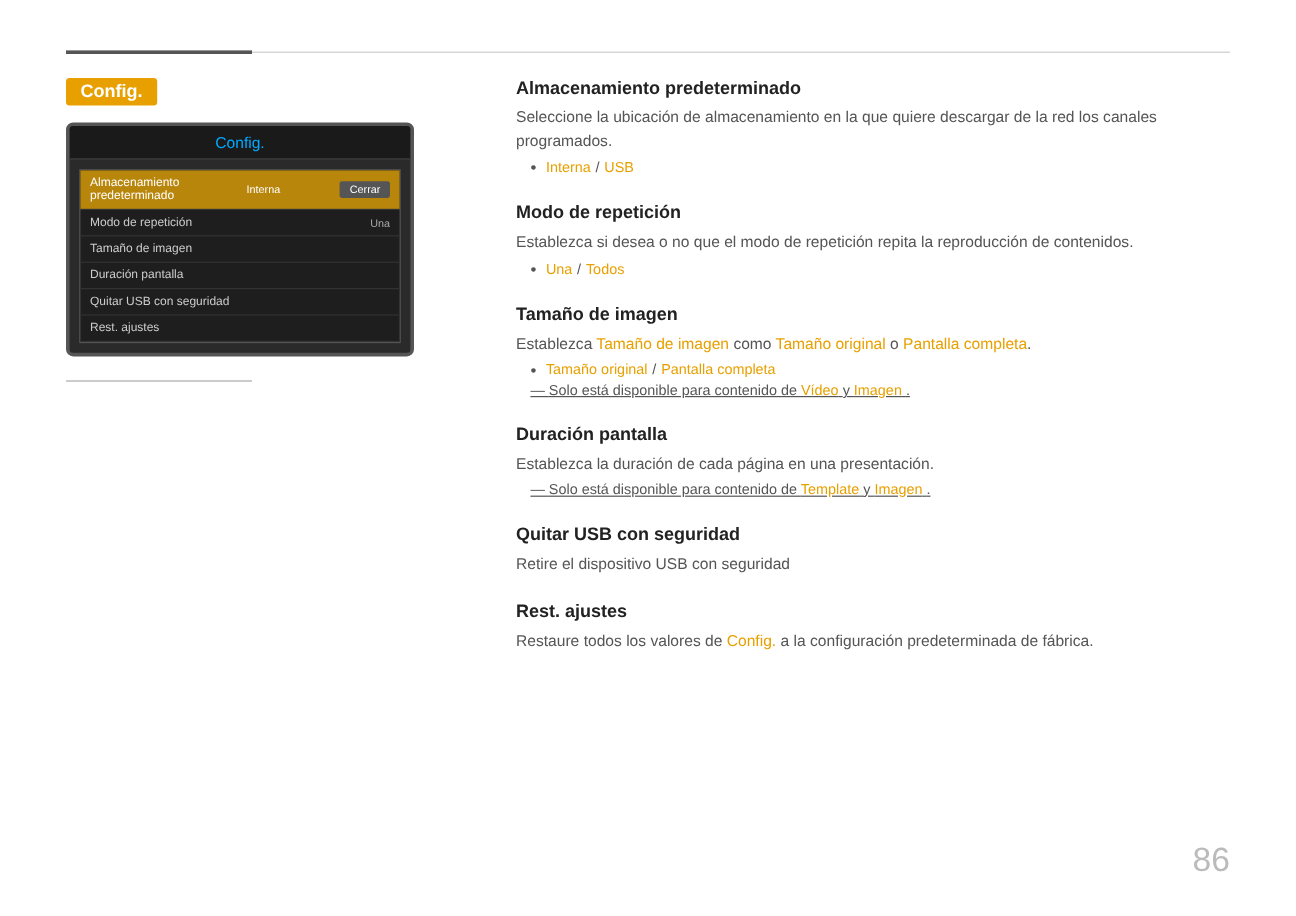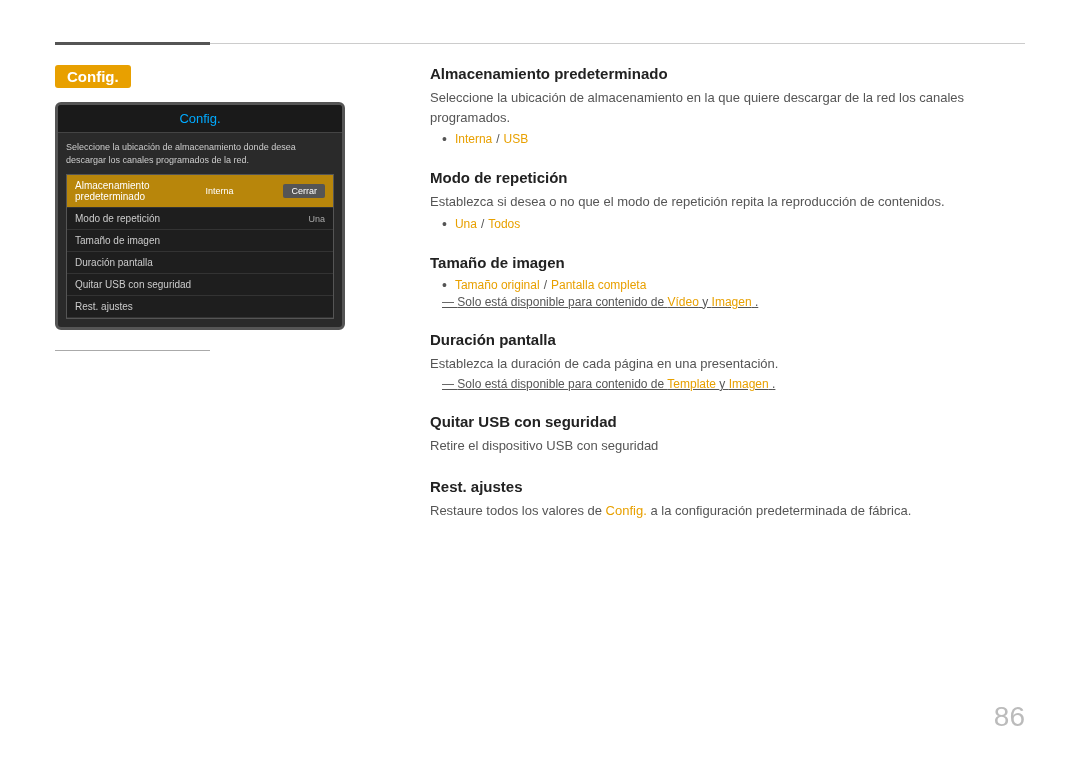--- a/index.html
+++ b/index.html
@@ -194,21 +194,20 @@
   <div class="top-line-thick"></div>
   <div class="top-line-thin"></div>
 </div>
 
 <div class="left-panel">
   <div class="config-badge">Config.</div>
 
   <div class="tv-mockup">
     <div class="tv-titlebar">Config.</div>
     <div class="tv-body">
-      <div class="tv-desc">Seleccione la ubicación de almacenamiento donde desea descargar los canales programados de la red.</div>
       <div class="tv-menu">
 
         <div class="tv-menu-item active">
           <span>Almacenamiento predeterminado</span>
           <span style="display:flex;align-items:center;gap:6px;">
             <span class="item-value">Interna</span>
             <button class="tv-close-btn">Cerrar</button>
           </span>
         </div>
         <div class="tv-menu-item">
@@ -253,20 +252,23 @@
     <div class="bullet-line">
       <span class="bullet-dot">•</span>
       <span class="highlight-orange">Una</span>
       <span> / </span>
       <span class="highlight-orange">Todos</span>
     </div>
   </div>
 
   <div class="section">
     <div class="section-title">Tamaño de imagen</div>
+    <div class="section-desc">
+      <span>Establezca </span><span class="highlight-orange">Tamaño de imagen</span><span> como </span><span class="highlight-orange">Tamaño original</span><span> o </span><span class="highlight-orange">Pantalla completa</span><span>.</span>
+    </div>
     <div class="bullet-line">
       <span class="bullet-dot">•</span>
       <span class="highlight-orange">Tamaño original</span>
       <span> / </span>
       <span class="highlight-orange">Pantalla completa</span>
     </div>
     <div class="em-dash-line">
       <span class="em-dash">— </span>
       <span>Solo está disponible para contenido de </span>
       <span class="highlight-orange">Vídeo</span>

